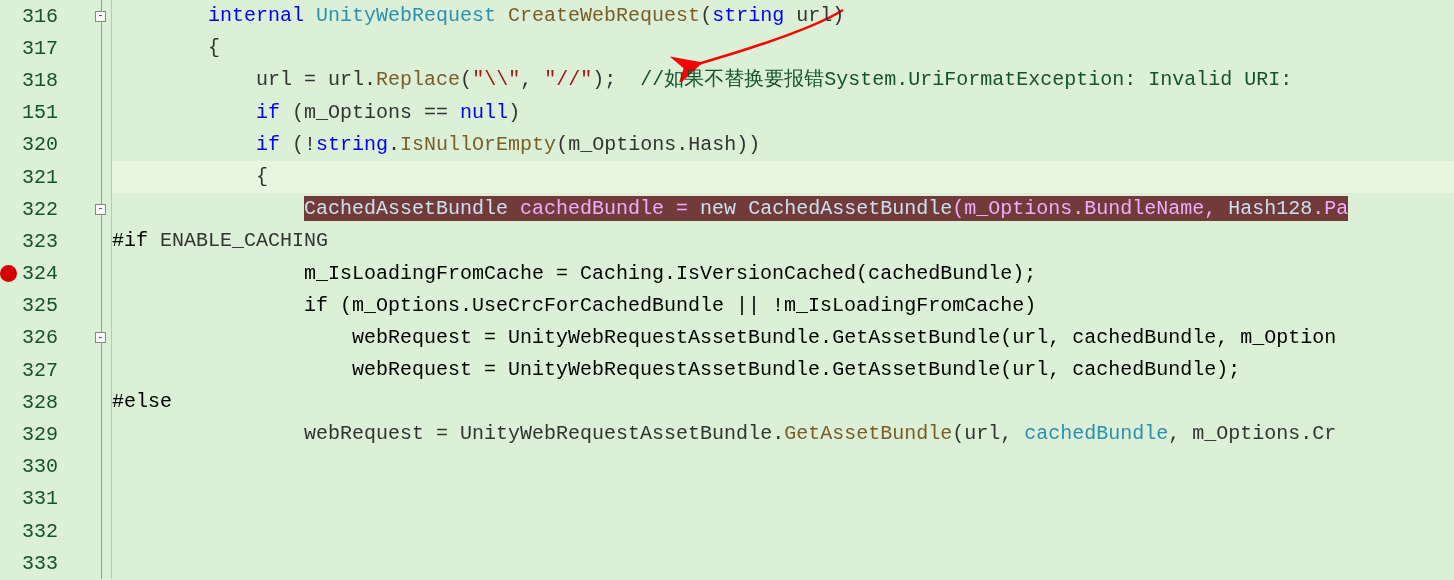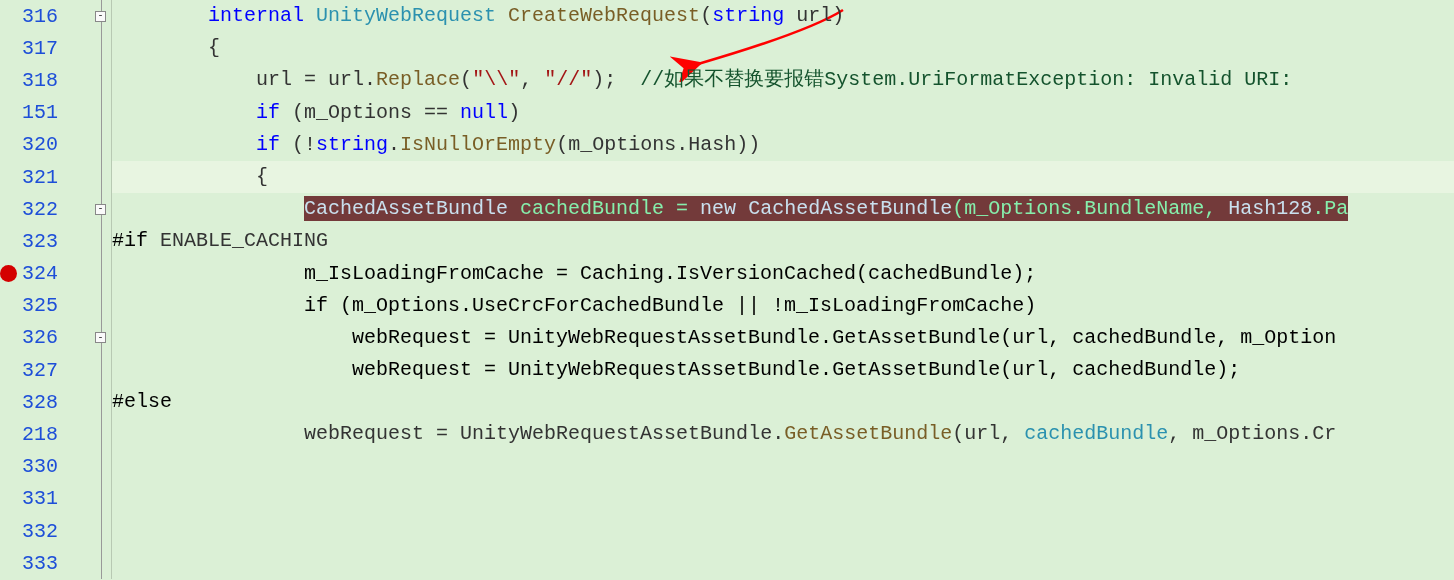--- a/index.html
+++ b/index.html
@@ -21,21 +21,21 @@
     }
     .breakpoint {
       width: 17px;
       height: 17px;
       background: #d40000;
       border-radius: 50%;
       margin-left: 0px;
     }
     .line-numbers {
       background: #dbf0d6;
-      color: #1d4ed8;
+      color: #14532d;
       text-align: right;
       padding-right: 14px;
       flex-shrink: 0;
       min-width: 68px;
     }
     .fold-gutter {
       width: 22px;
       background: #dbf0d6;
       border-right: 1px solid #b8c9b3;
       flex-shrink: 0;
@@ -89,21 +89,21 @@
     .id { color: #333; }
     .dim { color: #000000; font-family: Liberation Mono, monospace; }
     .highlight-line {
       background: #e8f5e1;
     }
     .selected-text {
       background: #733a3a;
       color: #fff;
       padding: 1px 0;
     }
-    .selected-text .sel-w { color: #86efac; }
+    .selected-text .sel-w { color: #f0abfc; }
     .selected-text .sel-t { color: #c9e0ee; }
     .arrow-svg {
       position: absolute;
       top: 2px;
       left: 556px;
       pointer-events: none;
     }
   </style>
 </head>
 <body>
@@ -139,21 +139,21 @@
     <div class="row">151</div>
     <div class="row">320</div>
     <div class="row">321</div>
     <div class="row">322</div>
     <div class="row">323</div>
     <div class="row">324</div>
     <div class="row">325</div>
     <div class="row">326</div>
     <div class="row">327</div>
     <div class="row">328</div>
-    <div class="row">218</div>
+    <div class="row">329</div>
     <div class="row">330</div>
     <div class="row">331</div>
     <div class="row">332</div>
     <div class="row">333</div>
   </div>
 
   <div class="fold-gutter">
     <div class="fold-line"></div>
     <div class="row">
         <div class="fold-box">-</div>

